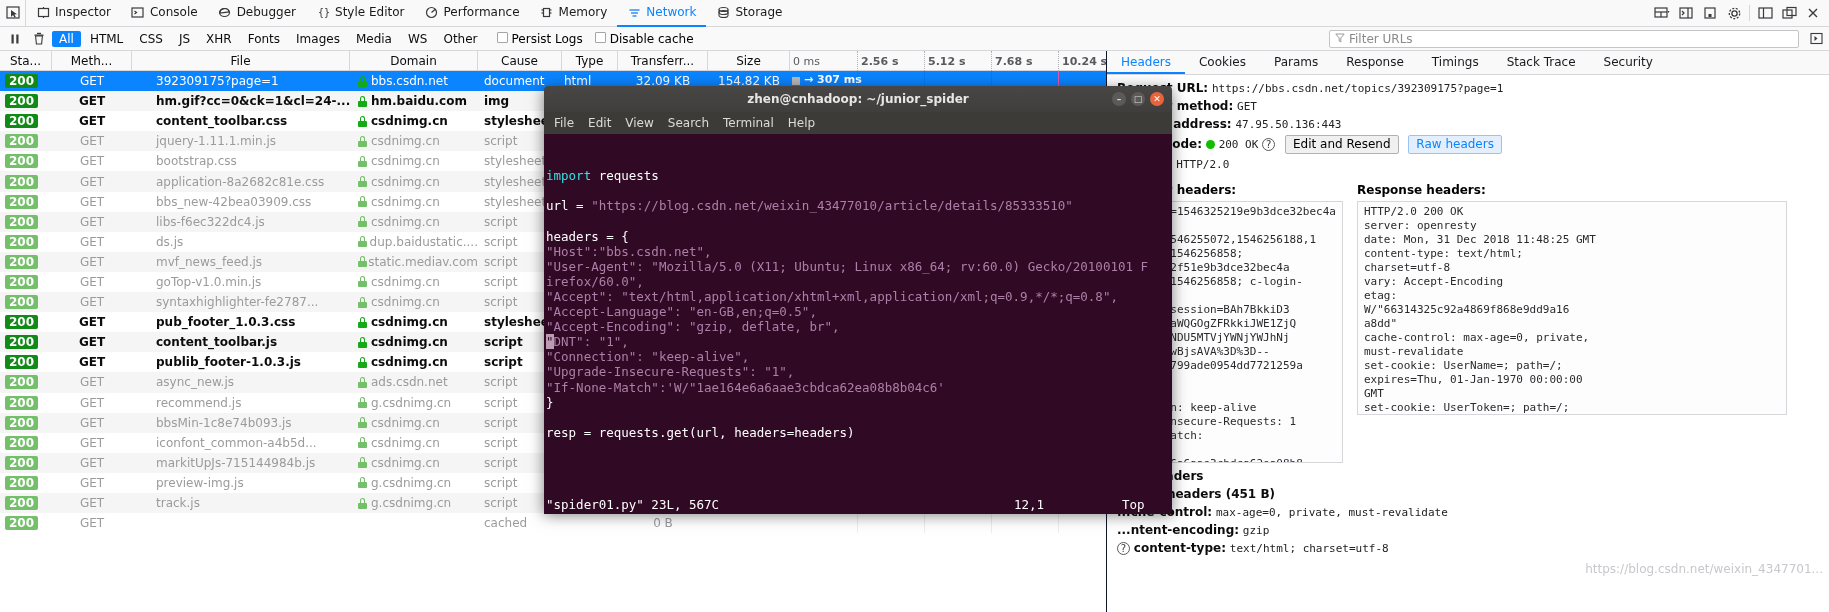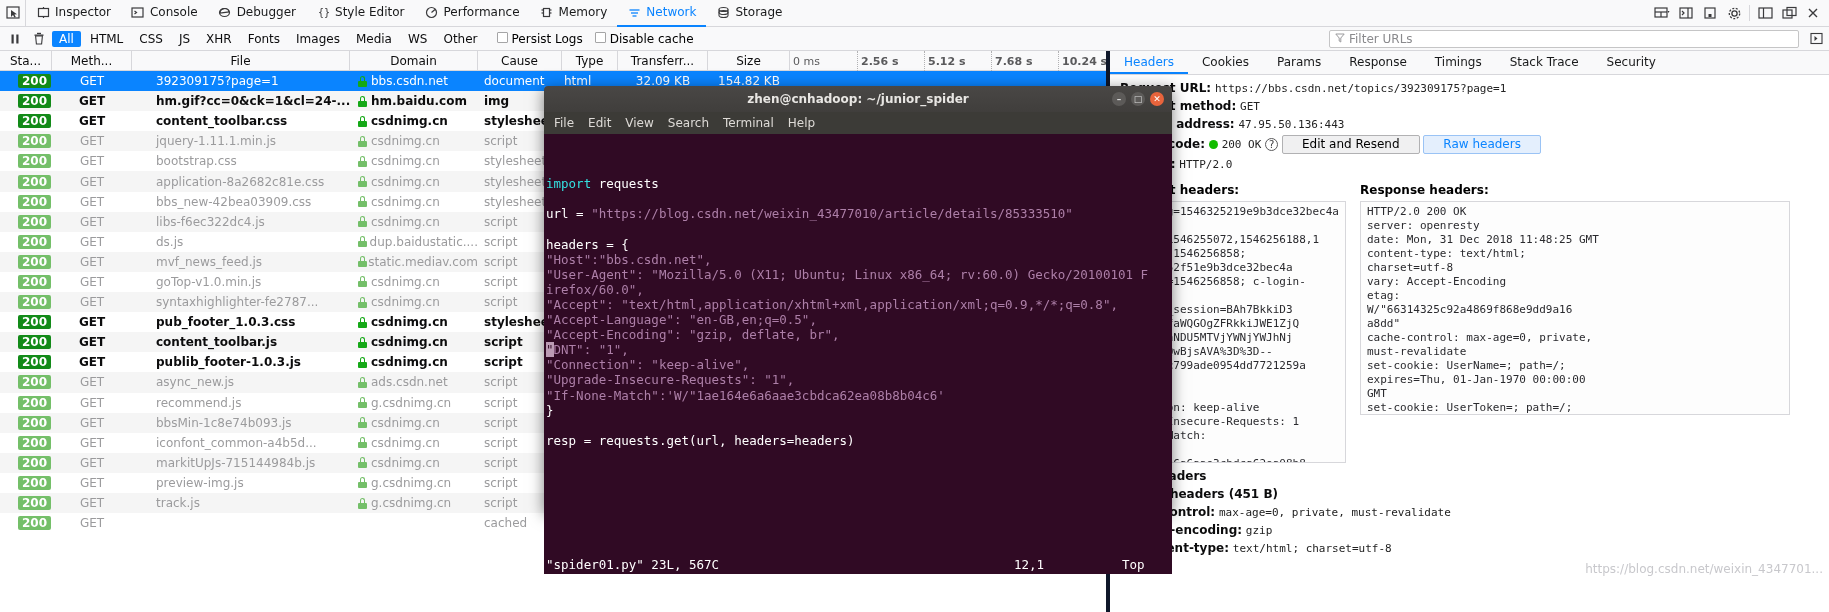--- a/index.html
+++ b/index.html
@@ -73,21 +73,21 @@
   .tl-tick { position: absolute; top: 0; height: 20px; padding-left: 3px; font-size: 11px;
              color: #5a5a5c; border-left: 1px dotted #b1b1b3; display: flex; align-items: center; font-weight: bold;}
   .tl-tick.t0 { font-weight: normal; border-left: none; }
 
   .net-rows { height: 541px; overflow: hidden; }
   .net-row { display: flex; height: 20.1px; align-items: center; font-size: 12px; }
   .net-row.odd { background: #f5f5f5; }
   .net-row.even { background: #ffffff; }
   .net-row.selected { background: #0a84ff; color: #fff; }
   .net-row > div { height: 20px; display: flex; align-items: center; overflow: hidden; white-space: nowrap; }
-  .net-row .c-status { justify-content: flex-start; padding-left: 18px; }
+  .net-row .c-status { justify-content: flex-start; padding-left: 5px; }
   .net-row .c-method { justify-content: center; }
   .net-row .c-file { justify-content: flex-start; padding-left: 24px; }
   .net-row .c-domain { justify-content: flex-start; padding-left: 8px; gap: 4px; }
   .net-row .c-cause { justify-content: flex-start; padding-left: 6px; }
   .net-row .c-type { justify-content: flex-start; padding-left: 2px; }
   .net-row .c-transfer { justify-content: center; }
   .net-row .c-size { justify-content: center; }
 
   .status-pill {
     display: inline-block; min-width: 30px; text-align: center;
@@ -108,34 +108,34 @@
   .timing-cell { flex: 1; position: relative; height: 20px; }
   .timing-bar { position: absolute; left: 2px; top: 6px; height: 8px; width: 8px; background: #b9b9bb; }
   .timing-label { position: absolute; left: 14px; top: 2px; font-size: 11px; font-weight: bold; }
   .tl-grid { position: absolute; top: 0; height: 100%; border-left: 1px solid rgba(0,0,0,0.07); }
 
   .tl-marker-blue { position: absolute; top: 0; width: 1px; height: 100%; background: #0a84ff; }
   .tl-marker-pink { position: absolute; top: 0; width: 1px; height: 100%; background: #e659ae; }
 
   
   .details { position: absolute; left: 1106px; top: 51px; width: 723px; height: 561px; background: #fff;
-             border-left: 4px solid #0f172a; overflow: hidden; }
+             border-left: 1px solid #0f172a; overflow: hidden; }
   .details-tabs { display: flex; height: 24px; background: #f9f9fa; border-bottom: 1px solid #d7d7db; align-items: stretch; }
   .dtab { padding: 0 14px; display: flex; align-items: center; font-size: 12px; color: #18191a;
           border-bottom: 2px solid transparent; white-space: nowrap;}
   .dtab.selected { color: #0a84ff; border-bottom: 2px solid #0a84ff; }
   .details-body { padding: 6px 0 0 10px; font-size: 12px; height: 537px; overflow: hidden; }
   .kv { margin-bottom: 3px; line-height: 15px; }
   .kv .k { font-weight: bold; color: #0c0c0d; }
   .kv .v { font-family: "DejaVu Sans Mono", "Liberation Mono", monospace; color: #222; font-size: 11px; }
   .dot-green { display: inline-block; width: 9px; height: 9px; border-radius: 50%; background: #12bc00; vertical-align: middle; }
   .qmark { display: inline-block; width: 13px; height: 13px; border: 1px solid #5a5a5c; border-radius: 50%;
            font-size: 10px; line-height: 11px; text-align: center; vertical-align: middle; color:#3a3a3c;}
   .pill-btn { display: inline-block; border: 1px solid #b1b1b3; background: #f0f0f1; border-radius: 2px;
-              padding: 1px 19px; font-size: 12px; margin-left: 0; }
+              padding: 1px 7px; font-size: 12px; margin-left: 6px; }
   .pill-btn.blue { color: #0a84ff; background: #e4effd; border-color: #9ac3f5; }
 
   .hdr-section { font-weight: bold; margin: 8px 0 4px 0; }
   .hdr-cols { display: flex; gap: 14px; }
   .hdr-box { border: 1px solid #d7d7db; background: #fdfdfd; padding: 3px 6px;
              font-family: "DejaVu Sans Mono", "Liberation Mono", monospace; font-size: 11px;
              line-height: 14px; color: #2a2a2e; overflow: hidden; word-break: break-all; }
   .hdr-left { width: 226px; height: 262px; }
   .hdr-right { width: 430px; height: 214px; }
   .hl-orange { color: #d96a24; }
@@ -152,23 +152,23 @@
     display: flex; align-items: center; justify-content: center; position: relative;
     font-size: 12px; font-weight: bold; border-radius: 4px 4px 0 0;
   }
   .term-btns { position: absolute; right: 8px; top: 6px; display: flex; gap: 5px; }
   .tbtn { width: 14px; height: 14px; border-radius: 50%; background: #5c5a58;
           display: flex; align-items: center; justify-content: center; font-size: 9px; color: #ddd; }
   .tbtn.close { background: #e8643c; color: #fff; }
   .term-menu { height: 22px; background: #3c3b37; color: #dedbd7; display: flex; align-items: center;
                gap: 14px; padding-left: 10px; font-size: 12px; }
   .term-body {
-    height: 440px; background: #300a24; color: #ffffff;
+    height: 380px; background: #300a24; color: #ffffff;
     font-family: "DejaVu Sans Mono", "Liberation Mono", monospace; font-size: 12.5px;
-    line-height: 15.1px; padding: 12px 0 0 2px; position: relative; overflow: hidden;
+    line-height: 15.1px; padding: 4px 0 0 2px; position: relative; overflow: hidden;
     white-space: pre;
   }
   .term-status {
     position: absolute; left: 0; bottom: 0; width: 628px; height: 18px; background: #300a24;
     color: #fff; font-family: "DejaVu Sans Mono", "Liberation Mono", monospace; font-size: 12.5px;
     display: flex; align-items: center;
   }
   .ts-file { position: absolute; left: 2px; }
   .ts-pos { position: absolute; left: 470px; }
   .ts-top { position: absolute; left: 578px; }
@@ -409,20 +409,30 @@
           </div>
           <div class="c-type">
             <span class="">html</span>
           </div>
           <div class="c-transfer">
             <span class="">32.09 KB</span>
           </div>
           <div class="c-size">
             <span class="">154.82 KB</span>
           </div>
+          <div class="timing-cell">
+            <div class="timing-bar"></div>
+            <div class="timing-label">→ 307 ms</div>
+            <div class="tl-grid" style="left: 67px;"></div>
+            <div class="tl-grid" style="left: 134px;"></div>
+            <div class="tl-grid" style="left: 201px;"></div>
+            <div class="tl-grid" style="left: 268px;"></div>
+            <div class="tl-marker-blue" style="left: 200px;"></div>
+            <div class="tl-marker-pink" style="left: 268px;"></div>
+          </div>
         </div>
         <div class="net-row odd">
           <div class="c-status">
             <span class="status-pill strong">200</span>
           </div>
           <div class="c-method">
             <span class="row-bold">GET</span>
           </div>
           <div class="c-file">
             <span class="row-bold">hm.gif?cc=0&amp;ck=1&amp;cl=24-...</span>

